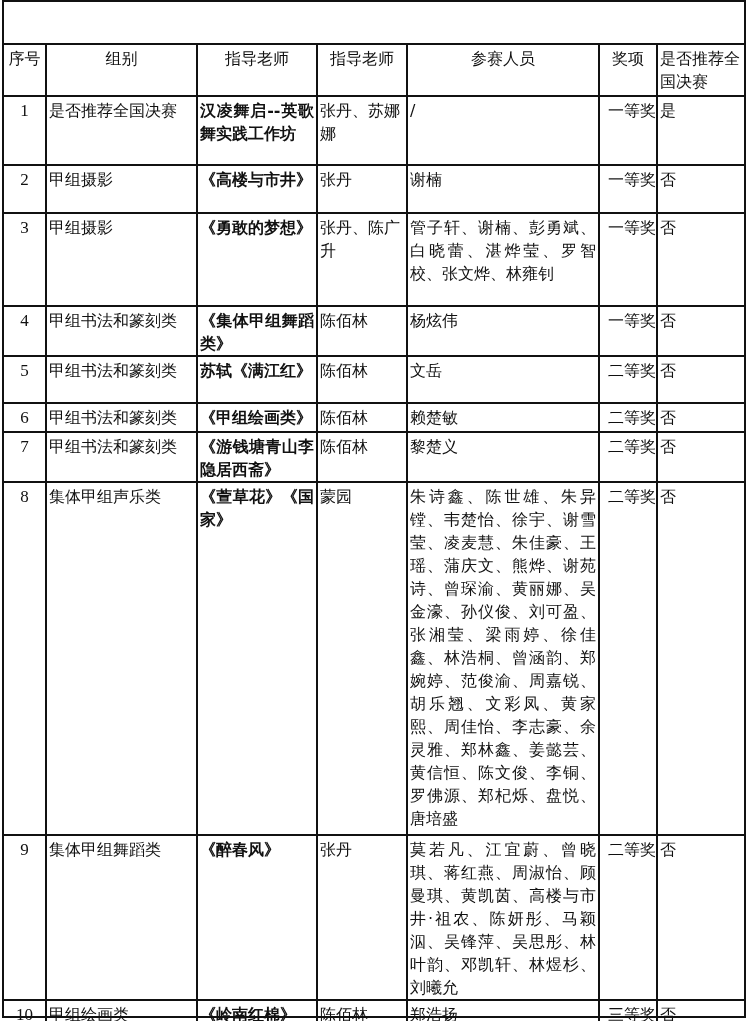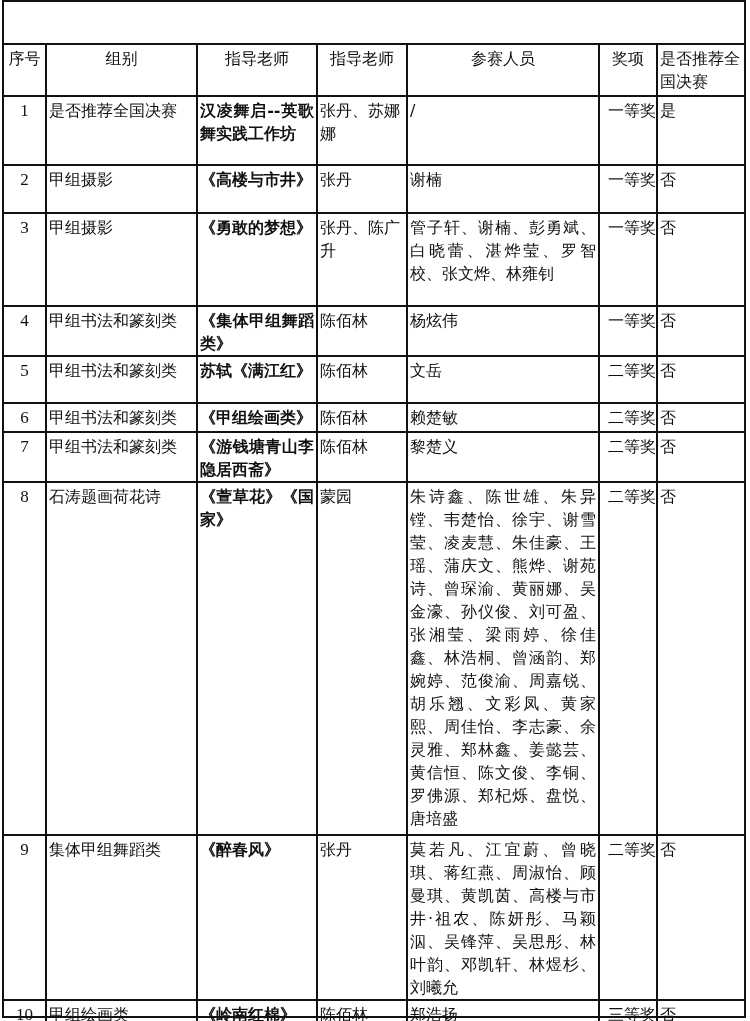--- a/index.html
+++ b/index.html
@@ -112,21 +112,21 @@
         <td class="c-no">7</td>
         <td class="c-group">甲组书法和篆刻类</td>
         <td class="c-work">《游钱塘青山李隐居西斋》</td>
         <td class="c-teacher">陈佰林</td>
         <td class="c-members center">黎楚义</td>
         <td class="c-award">二等奖</td>
         <td class="c-rec">否</td>
       </tr>
       <tr style="height:353px">
         <td class="c-no">8</td>
-        <td class="c-group">石涛题画荷花诗</td>
+        <td class="c-group">集体甲组声乐类</td>
         <td class="c-work">《萱草花》《国家》</td>
         <td class="c-teacher">蒙园</td>
         <td class="c-members">朱诗鑫、陈世雄、朱异镗、韦楚怡、徐宇、谢雪莹、凌麦慧、朱佳豪、王瑶、蒲庆文、熊烨、谢苑诗、曾琛渝、黄丽娜、吴金濠、孙仪俊、刘可盈、张湘莹、梁雨婷、徐佳鑫、林浩桐、曾涵韵、郑婉婷、范俊渝、周嘉锐、胡乐翘、文彩凤、黄家熙、周佳怡、李志豪、余灵雅、郑林鑫、姜懿芸、黄信恒、陈文俊、李铜、罗佛源、郑杞烁、盘悦、唐培盛</td>
         <td class="c-award">二等奖</td>
         <td class="c-rec">否</td>
       </tr>
       <tr style="height:158px">
         <td class="c-no">9</td>
         <td class="c-group">集体甲组舞蹈类</td>
         <td class="c-work">《醉春风》</td>

